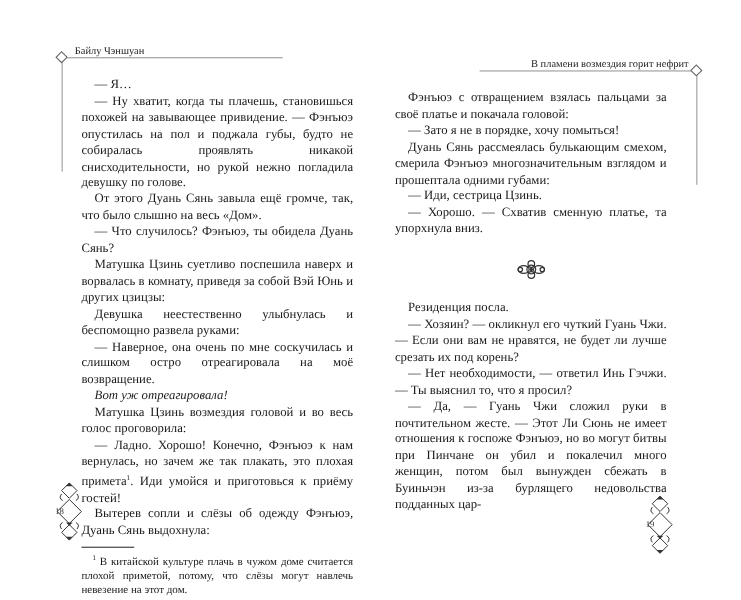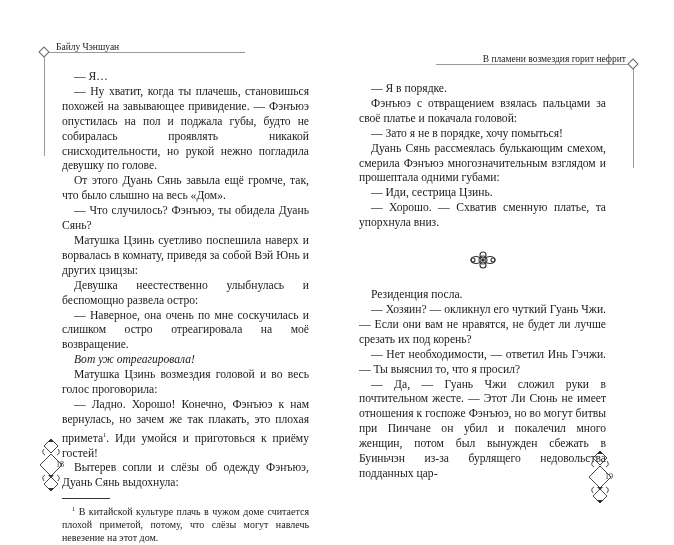--- a/index.html
+++ b/index.html
@@ -1,19 +1,19 @@
 <!DOCTYPE html>
 <html><head>
 <meta charset="utf-8">
 <style>
   html, body { margin:0; padding:0; background:#ffffff; }
   body { width:674px; height:545px; position:relative; overflow:hidden;
          font-family:"Liberation Serif","DejaVu Serif",serif; color:#1a1a1a; }
   .page { position:absolute; top:0; height:545px; }
-  .page-left { left:4px; width:337px;padding-left:36px; }
+  .page-left { left:16px; width:337px;padding-left:36px; }
   .page-right { left:337px; width:337px;margin-top:12px; }
 
   .running-head { position:absolute; top:42px; font-size:9.5px; color:#222; white-space:nowrap; }
   .page-left .running-head { left:52px; }
   .page-right .running-head { right:48px; }
 
   .rule-h { position:absolute; top:52px; height:1px; background:#9a9a9a; }
   .page-left .rule-h { left:42px; width:199px; }
   .page-right .rule-h { left:99px; width:196px; }
   .rule-v { position:absolute; top:54px; width:1px; height:102px; background:#9a9a9a; }
@@ -32,39 +32,39 @@
   .p.italic { font-style:italic; }
   .ornament { height:57px; display:flex; align-items:center; justify-content:center; }
 
   .footnote-rule { width:48px; height:1px; background:#333; margin:7px 0 4px 0; }
   .footnote { font-size:10px; line-height:12.6px; text-indent:10px; margin:0; text-align:justify; }
   .footnote sup, .p sup { font-size:6.5px; }
 
   .folio { position:absolute; top:437px; width:26px; height:58px; }
   .page-left .folio { left:34px; }
   .page-right .folio { left:250px; }
-  .folio-num { position:absolute; left:0; width:26px; top:23px; text-align:right;
+  .folio-num { position:absolute; left:0; width:26px; top:23px; text-align:left;
                font-size:8px; color:#333; }
 </style>
 </head>
 <body>
 
 <div class="page page-left">
   <div class="running-head">Байлу Чэншуан</div>
   <div class="rule-h"></div>
   <div class="rule-v"></div>
   <div class="corner"></div>
 
   <div class="text">
     <p class="p">— Я…</p>
     <p class="p">— Ну хватит, когда ты плачешь, становишься похожей на завывающее привидение. — Фэнъюэ опустилась на пол и поджала губы, будто не собиралась проявлять никакой снисходительности, но рукой нежно погладила девушку по голове.</p>
     <p class="p">От этого Дуань Сянь завыла ещё громче, так, что было слышно на весь «Дом».</p>
     <p class="p">— Что случилось? Фэнъюэ, ты обидела Дуань Сянь?</p>
     <p class="p">Матушка Цзинь суетливо поспешила наверх и ворвалась в комнату, приведя за собой Вэй Юнь и других цзицзы:</p>
-    <p class="p">Девушка неестественно улыбнулась и беспомощно развела остро:</p>
+    <p class="p">Девушка неестественно улыбнулась и беспомощно развела руками:</p>
     <p class="p">— Наверное, она очень по мне соскучилась и слишком остро отреагировала на моё возвращение.</p>
     <p class="p italic">Вот уж отреагировала!</p>
     <p class="p">Матушка Цзинь возмездия головой и во весь голос проговорила:</p>
     <p class="p"><span>— Ладно. Хорошо! Конечно, Фэнъюэ к нам вернулась, но зачем же так плакать, это плохая примета</span><sup>1</sup><span>. Иди умойся и приготовься к приёму гостей!</span></p>
     <p class="p">Вытерев сопли и слёзы об одежду Фэнъюэ, Дуань Сянь выдохнула:</p>
 
     <div class="footnote-rule"></div>
     <p class="footnote"><sup>1</sup> <span>В китайской культуре плачь в чужом доме считается плохой приметой, потому, что слёзы могут навлечь невезение на этот дом.</span></p>
   </div>
 
@@ -87,21 +87,20 @@
   </div>
 </div>
 
 <div class="page page-right">
   <div class="running-head">В пламени возмездия горит нефрит</div>
   <div class="rule-h"></div>
   <div class="rule-v"></div>
   <div class="corner"></div>
 
   <div class="text">
-    <p class="p">— Я в порядке.</p>
     <p class="p">Фэнъюэ с отвращением взялась пальцами за своё платье и покачала головой:</p>
     <p class="p">— Зато я не в порядке, хочу помыться!</p>
     <p class="p">Дуань Сянь рассмеялась булькающим смехом, смерила Фэнъюэ многозначительным взглядом и прошептала одними губами:</p>
     <p class="p">— Иди, сестрица Цзинь.</p>
     <p class="p">— Хорошо. — Схватив сменную платье, та упорхнула вниз.</p>
 
     <div class="ornament">
       <svg width="30" height="18" viewBox="0 0 30 18">
         <g fill="none" stroke="#333" stroke-width="1.1">
           <ellipse cx="15" cy="9" rx="4" ry="4"></ellipse>

